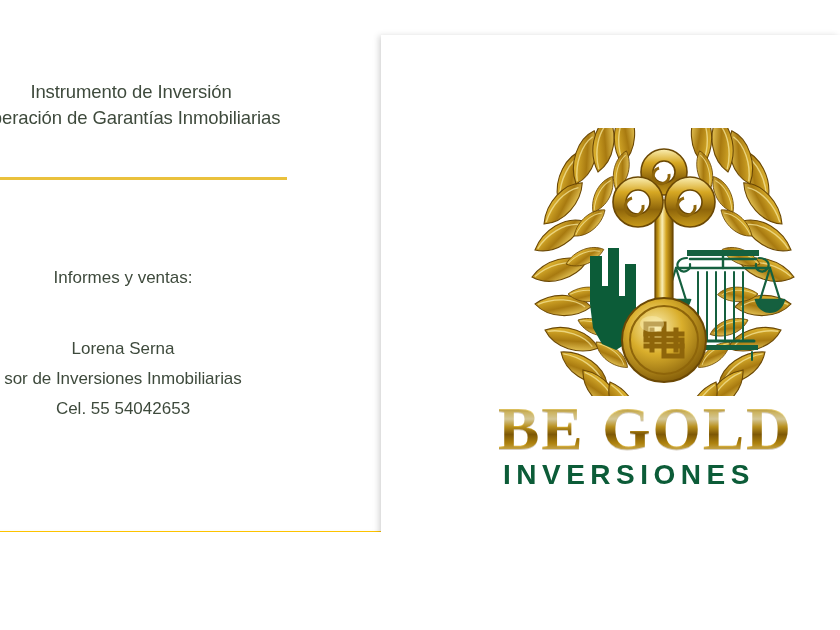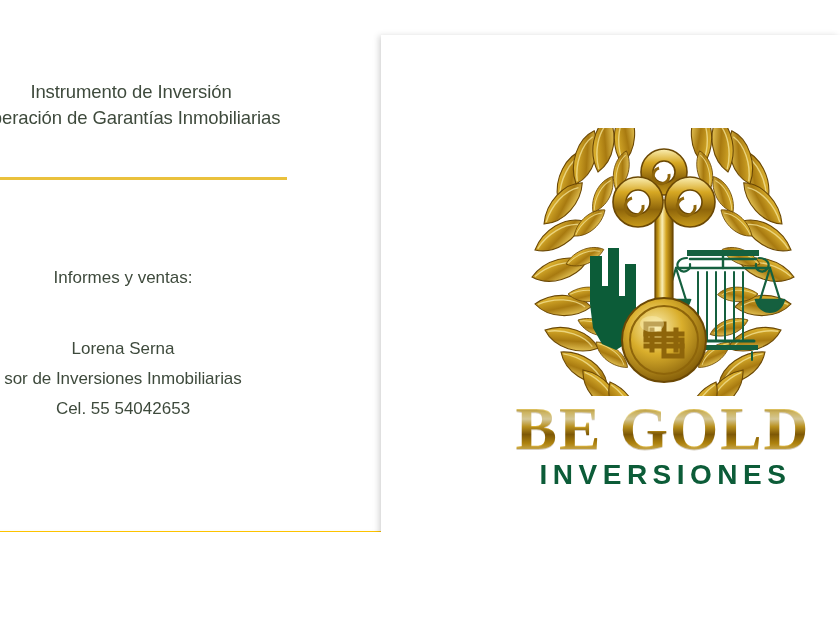--- a/index.html
+++ b/index.html
@@ -132,21 +132,21 @@
     width: 330px;
     height: 268px;
   }
   .logo-mark svg { display: block; width: 330px; height: 268px; }
 
   .logo-wordmark {
     position: absolute;
     left: 0;
     top: 268px;
     width: 330px;
-    text-align: center;
+    text-align: left;
   }
   .logo-word-main {
     display: block;
     font-family: "Liberation Serif", serif;
     font-weight: bold;
     font-size: 62px;
     line-height: 64px;
     letter-spacing: 2px;
     background: linear-gradient(to bottom,
         #6b4a07 0%,

